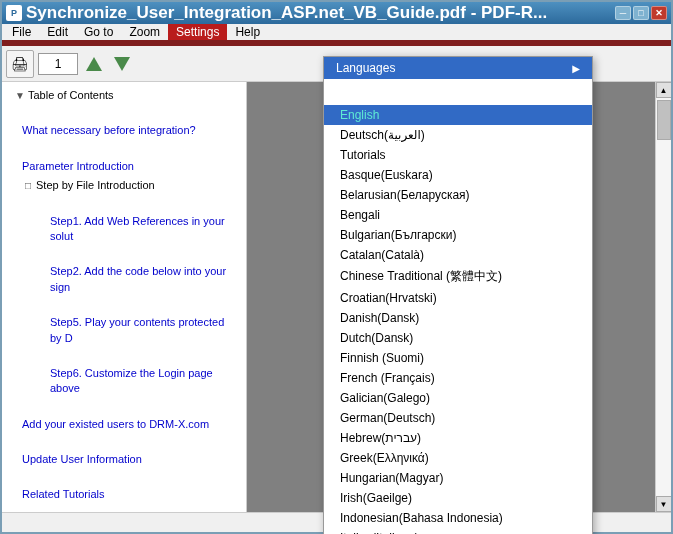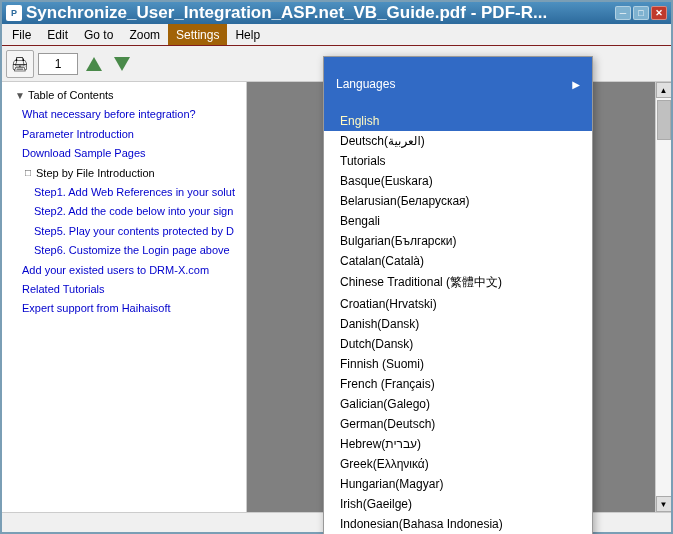--- a/index.html
+++ b/index.html
@@ -75,34 +75,34 @@
     .title-btn.minimize { background: #7fb2d0; }
     .title-btn.maximize { background: #7fb2d0; }
     .title-btn.close { background: #c0392b; color: white; font-weight: bold; }
 
     
     .menu-bar {
       background: #f0f0f0;
       height: 22px;
       display: flex;
       align-items: center;
-      border-bottom: 1px solid #7f1d1d;
+      border-bottom: 6px solid #7f1d1d;
       padding: 0 2px;
     }
 
     .menu-item {
       padding: 2px 8px;
       cursor: pointer;
       font-size: 12px;
       color: #000;
       height: 100%;
       display: flex;
       align-items: center;
     }
-    .menu-item.highlighted { background: #a16207; color: white; }
+    .menu-item.highlighted { background: #b91c1c; color: white; }
 
     
     .toolbar {
       background: #f0f0f0;
       height: 36px;
       display: flex;
       align-items: center;
       border-bottom: 1px solid #ccc;
       padding: 0 4px;
       gap: 4px;
@@ -178,23 +178,23 @@
     .toc-item {
       padding: 2px 8px 2px 12px;
       cursor: pointer;
       color: #000;
       display: flex;
       align-items: center;
       line-height: 1.4;
     }
 
     .toc-item.indent1 { padding-left: 20px; }
-    .toc-item.indent2 { padding-left: 32px; }
-
-    .toc-item a { color: #0000cc; text-decoration: none; }
+    .toc-item.indent2 { padding-left: 48px; }
+
+    .toc-item a { color: #0000cc; text-decoration: none; margin-top: 16px; }
 
     .toc-toggle {
       width: 12px;
       height: 12px;
       display: inline-flex;
       align-items: center;
       justify-content: center;
       margin-right: 2px;
       font-size: 10px;
       color: #555;
@@ -227,21 +227,21 @@
       background: white;
       border: 1px solid #999;
       box-shadow: 2px 2px 8px rgba(0,0,0,0.3);
       z-index: 100;
       overflow: hidden;
     }
 
     .dropdown-header {
       background: #316ac5;
       color: white;
-      padding: 20px 12px;
+      padding: 4px 12px;
       font-size: 12px;
       font-weight: normal;
       display: flex;
       align-items: center;
       justify-content: space-between;
     }
 
     .dropdown-arrow {
       font-size: 10px;
     }
@@ -251,21 +251,21 @@
       max-height: 460px;
     }
 
     .dropdown-item {
       padding: 3px 16px;
       cursor: pointer;
       font-size: 12px;
       color: #000;
       white-space: nowrap;
     }
-    .dropdown-item.selected { background: #316ac5; color: #fef9c3; }
+    .dropdown-item.selected { background: #316ac5; color: #5eead4; margin-top: 26px; }
 
     
     .dropdown-list::-webkit-scrollbar { width: 12px; }
     .dropdown-list::-webkit-scrollbar-track { background: #f1f1f1; }
     .dropdown-list::-webkit-scrollbar-thumb { background: #aaa; border: 1px solid #999; }
 
     .toc-panel::-webkit-scrollbar { width: 12px; }
     .toc-panel::-webkit-scrollbar-track { background: #f1f1f1; }
     .toc-panel::-webkit-scrollbar-thumb { background: #aaa; }
 
@@ -360,40 +360,40 @@
         <span class="toc-toggle">▼</span>
         <span>Table of Contents</span>
       </div>
       <div class="toc-item indent1">
         <a href="#">What necessary before integration?</a>
       </div>
       <div class="toc-item indent1">
         <a href="#">Parameter Introduction</a>
       </div>
       <div class="toc-item indent1">
-        <a href="#">Download Sample Pages</a>
-      </div>
-      <div class="toc-item indent1">
         <span class="toc-toggle">□</span>
         <span>Step by File Introduction</span>
       </div>
       <div class="toc-item indent2">
         <a href="#">Step1. Add Web References in your solut</a>
       </div>
       <div class="toc-item indent2">
         <a href="#">Step2. Add the code below into your sign</a>
       </div>
       <div class="toc-item indent2">
         <a href="#">Step5. Play your contents protected by D</a>
       </div>
       <div class="toc-item indent2">
         <a href="#">Step6. Customize the Login page above</a>
       </div>
       <div class="toc-item indent1">
         <a href="#">Add your existed users to DRM-X.com</a>
+      </div>
+      <div class="toc-item indent1">
+        <a href="#">Update User Information</a>
       </div>
       <div class="toc-item indent1">
         <a href="#">Related Tutorials</a>
       </div>
       <div class="toc-item indent1">
         <a href="#">Expert support from Haihaisoft</a>
       </div>
     </div>
 
     <div class="pdf-area">

